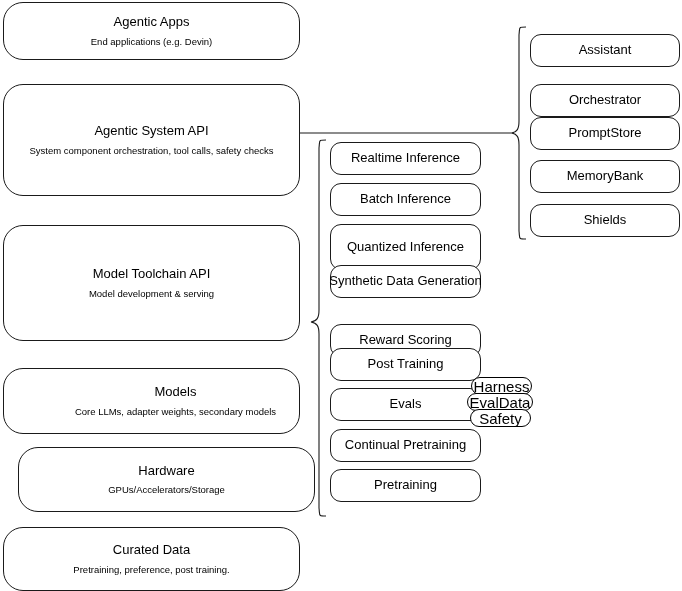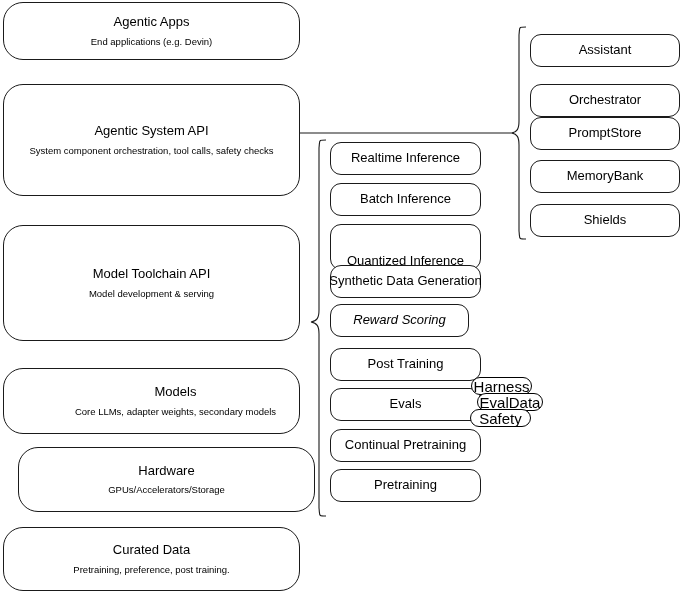--- a/index.html
+++ b/index.html
@@ -124,44 +124,44 @@
       <path d="M 20 4 C 12 4, 14 4, 13 12 L 13 174 C 13 182, 11 185, 5 186 C 11 187, 13 190, 13 198 L 13 372 C 14 380, 12 380, 20 380"></path>
     </svg>
   </div>
 
   <div class="node" style="left:330px; top:142px; width:151px; height:33px;">
     <div class="node-title">Realtime Inference</div>
   </div>
   <div class="node" style="left:330px; top:183px; width:151px; height:33px;">
     <div class="node-title">Batch Inference</div>
   </div>
-  <div class="node" style="left:330px; top:224px; width:151px; height:46px;justify-content:flex-end;">
+  <div class="node" style="left:330px; top:224px; width:151px; height:46px;">
     <div class="node-title">Quantized Inference</div>
   </div>
   <div class="node" style="left:330px; top:265px; width:151px; height:33px;">
     <div class="node-title">Synthetic Data Generation</div>
   </div>
-  <div class="node" style="left:330px; top:304px; width:139px; height:33px;font-style:italic;">
+  <div class="node" style="left:330px; top:324px; width:151px; height:33px;">
     <div class="node-title">Reward Scoring</div>
   </div>
   <div class="node" style="left:330px; top:348px; width:151px; height:33px;">
     <div class="node-title">Post Training</div>
   </div>
   <div class="node" style="left:330px; top:388px; width:151px; height:33px;">
     <div class="node-title">Evals</div>
   </div>
   <div class="node" style="left:330px; top:429px; width:151px; height:33px;">
     <div class="node-title">Continual Pretraining</div>
   </div>
   <div class="node" style="left:330px; top:469px; width:151px; height:33px;">
     <div class="node-title">Pretraining</div>
   </div>
 
   <div class="pill-node" style="left:471px; top:377px; width:61px; height:18px;">Harness</div>
-  <div class="pill-node" style="left:467px; top:393px; width:66px; height:18px;margin-left:10px;">EvalData</div>
+  <div class="pill-node" style="left:467px; top:393px; width:66px; height:18px;">EvalData</div>
   <div class="pill-node" style="left:470px; top:409px; width:61px; height:18px;">Safety</div>
 
   <div class="node" style="left:530px; top:34px; width:150px; height:33px;">
     <div class="node-title">Assistant</div>
   </div>
   <div class="node" style="left:530px; top:84px; width:150px; height:33px;">
     <div class="node-title">Orchestrator</div>
   </div>
   <div class="node" style="left:530px; top:117px; width:150px; height:33px;">
     <div class="node-title">PromptStore</div>

